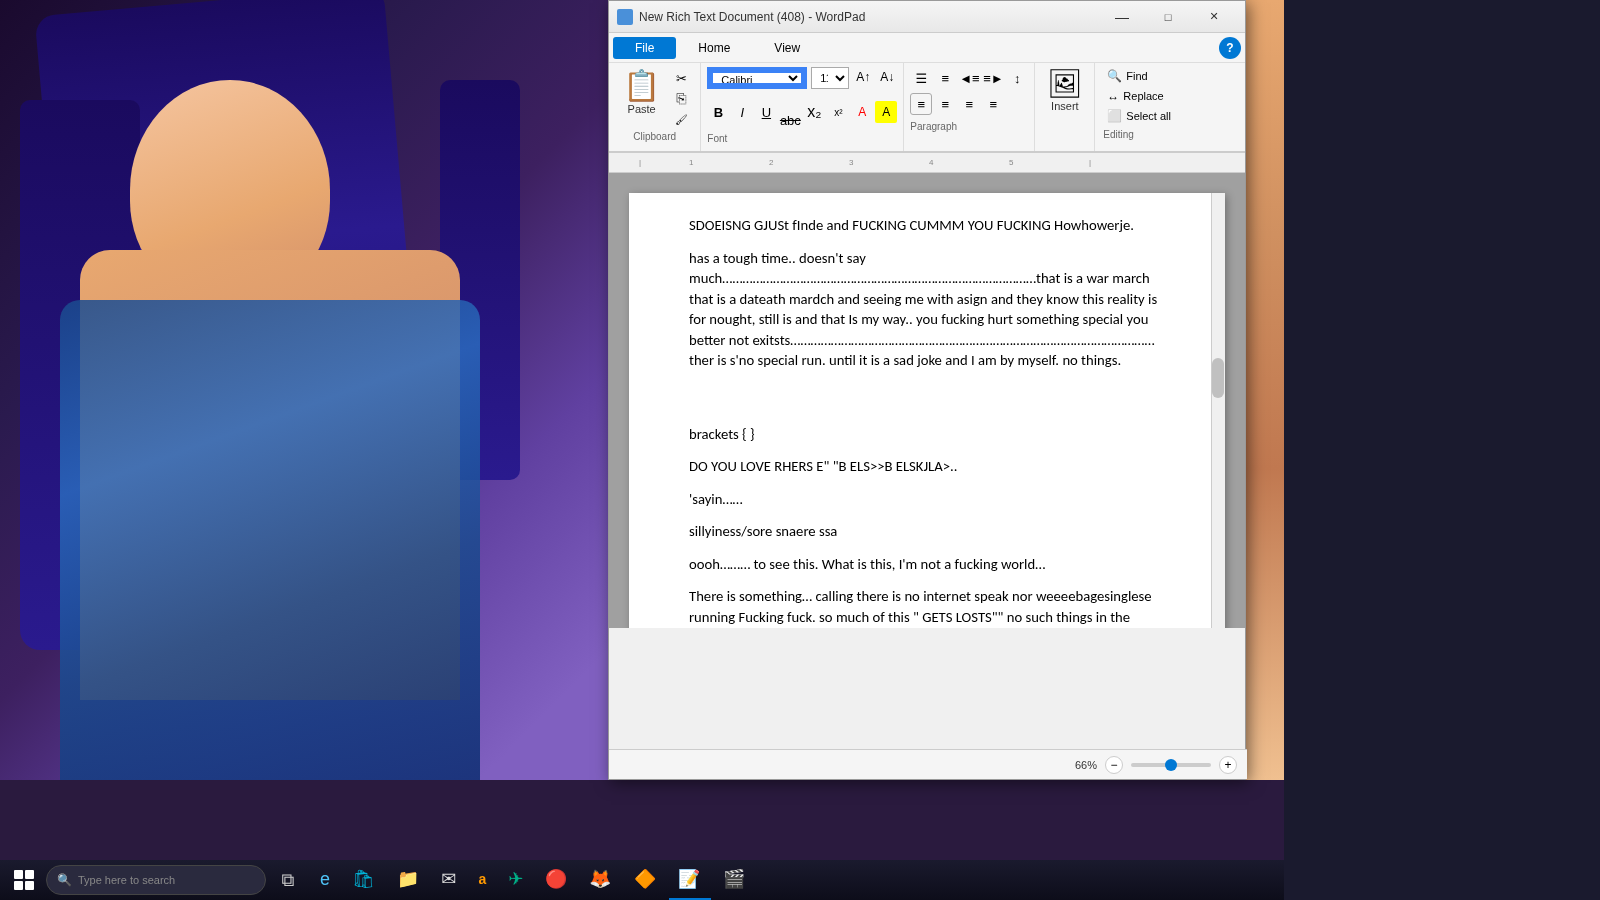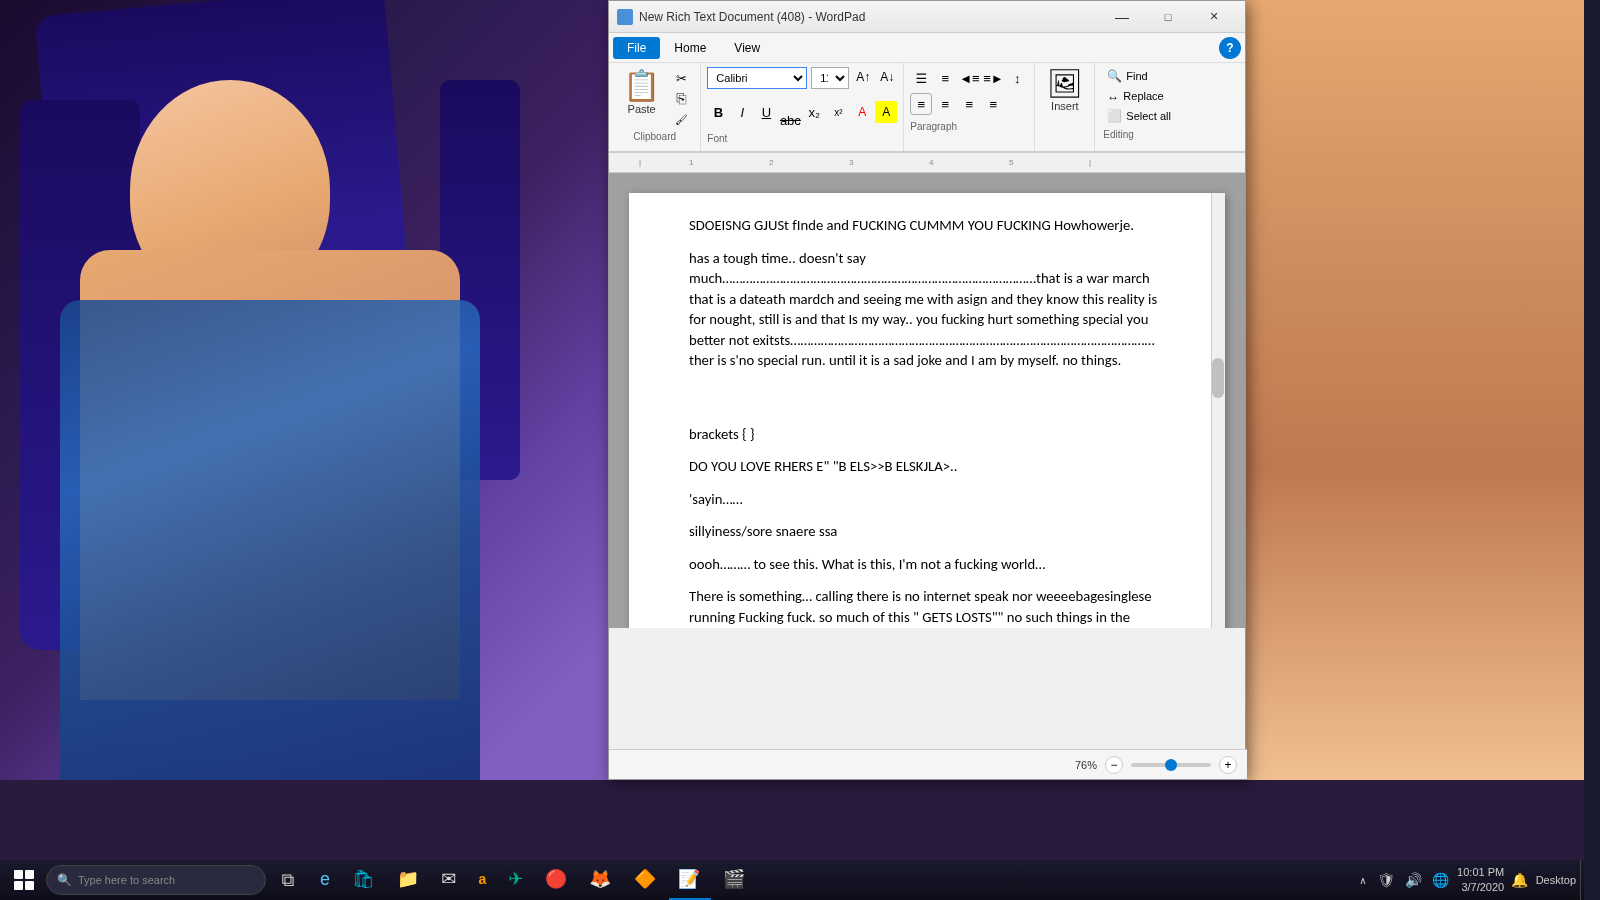--- a/index.html
+++ b/index.html
@@ -1,20 +1,20 @@
 <!DOCTYPE html>
 <html><head>
   <meta charset="utf-8">
   <style>
     * { margin: 0; padding: 0; box-sizing: border-box; }
     body { width: 1600px; height: 900px; overflow: hidden; font-family: 'Segoe UI', sans-serif; background: #1a1a2e; position: relative; }
 
     
     .desktop {
-      width: 1584px;
+      width: 1284px;
       height: 900px;
       background: #2a1a3e;
       position: relative;
       overflow: hidden;
     }
 
     
     .anime-bg {
       position: absolute;
       left: 0;
@@ -141,21 +141,21 @@
     
     .menu-bar {
       height: 30px;
       background: #f5f5f5;
       border-bottom: 1px solid #ddd;
       display: flex;
       align-items: center;
       padding: 0 4px;
     }
     .menu-item {
-      padding: 4px 14px;
+      padding: 4px 22px;
       font-size: 12px;
       cursor: pointer;
       border-radius: 3px;
     }
     .menu-item.active {
       background: #0078d4;
       color: white;
     }
     .menu-help {
       margin-left: auto;
@@ -195,21 +195,21 @@
     .group-label {
       font-size: 10px;
       color: #666;
       margin-top: 2px;
     }
 
     .font-select {
       width: 100px;
       height: 22px;
       font-size: 11px;
-      border: 1px solid #3b82f6;
+      border: 6px solid #3b82f6;
       background: white;
       padding: 0 4px;
     }
     .font-size-select {
       width: 38px;
       height: 22px;
       font-size: 11px;
       border: 1px solid #aaa;
       background: white;
       padding: 0 4px;
@@ -685,21 +685,21 @@
             <option>11</option>
           </select>
           <div class="grow-btn">A↑</div>
           <div class="grow-btn">A↓</div>
         </div>
         <div class="font-row2">
           <div class="format-btn bold">B</div>
           <div class="format-btn italic">I</div>
           <div class="format-btn underline">U</div>
           <div class="format-btn strike">abc</div>
-          <div class="format-btn" style="font-size:13px;">x₂</div>
+          <div class="format-btn" style="font-size:16px;">x₂</div>
           <div class="format-btn" style="font-size:10px;">x²</div>
           <div class="format-btn" style="color:red; font-size:12px;">A</div>
           <div class="format-btn" style="font-size:12px; background:#ffff00; width:22px;">A</div>
         </div>
         <span class="group-label">Font</span>
       </div>
 
       <div class="para-section">
         <div class="para-row">
           <div class="ribbon-btn-small">☰</div>
@@ -782,21 +782,21 @@
 
         
         <div class="scrollbar-right">
           <div class="scrollbar-thumb"></div>
         </div>
       </div>
 
     </div>
 
     <div style="position:absolute; bottom:0; left:0; width:638px; height:30px; background:#f5f5f5; border-top:1px solid #ccc; display:flex; align-items:center; justify-content:flex-end; padding:0 10px; gap:8px;">
-      <span style="font-size:11px; color:#333;">76%</span>
+      <span style="font-size:11px; color:#333;">66%</span>
       <div class="zoom-btn">−</div>
       <div class="zoom-slider">
         <div class="zoom-slider-thumb"></div>
       </div>
       <div class="zoom-btn">+</div>
     </div>
 
   </div>
 
 

